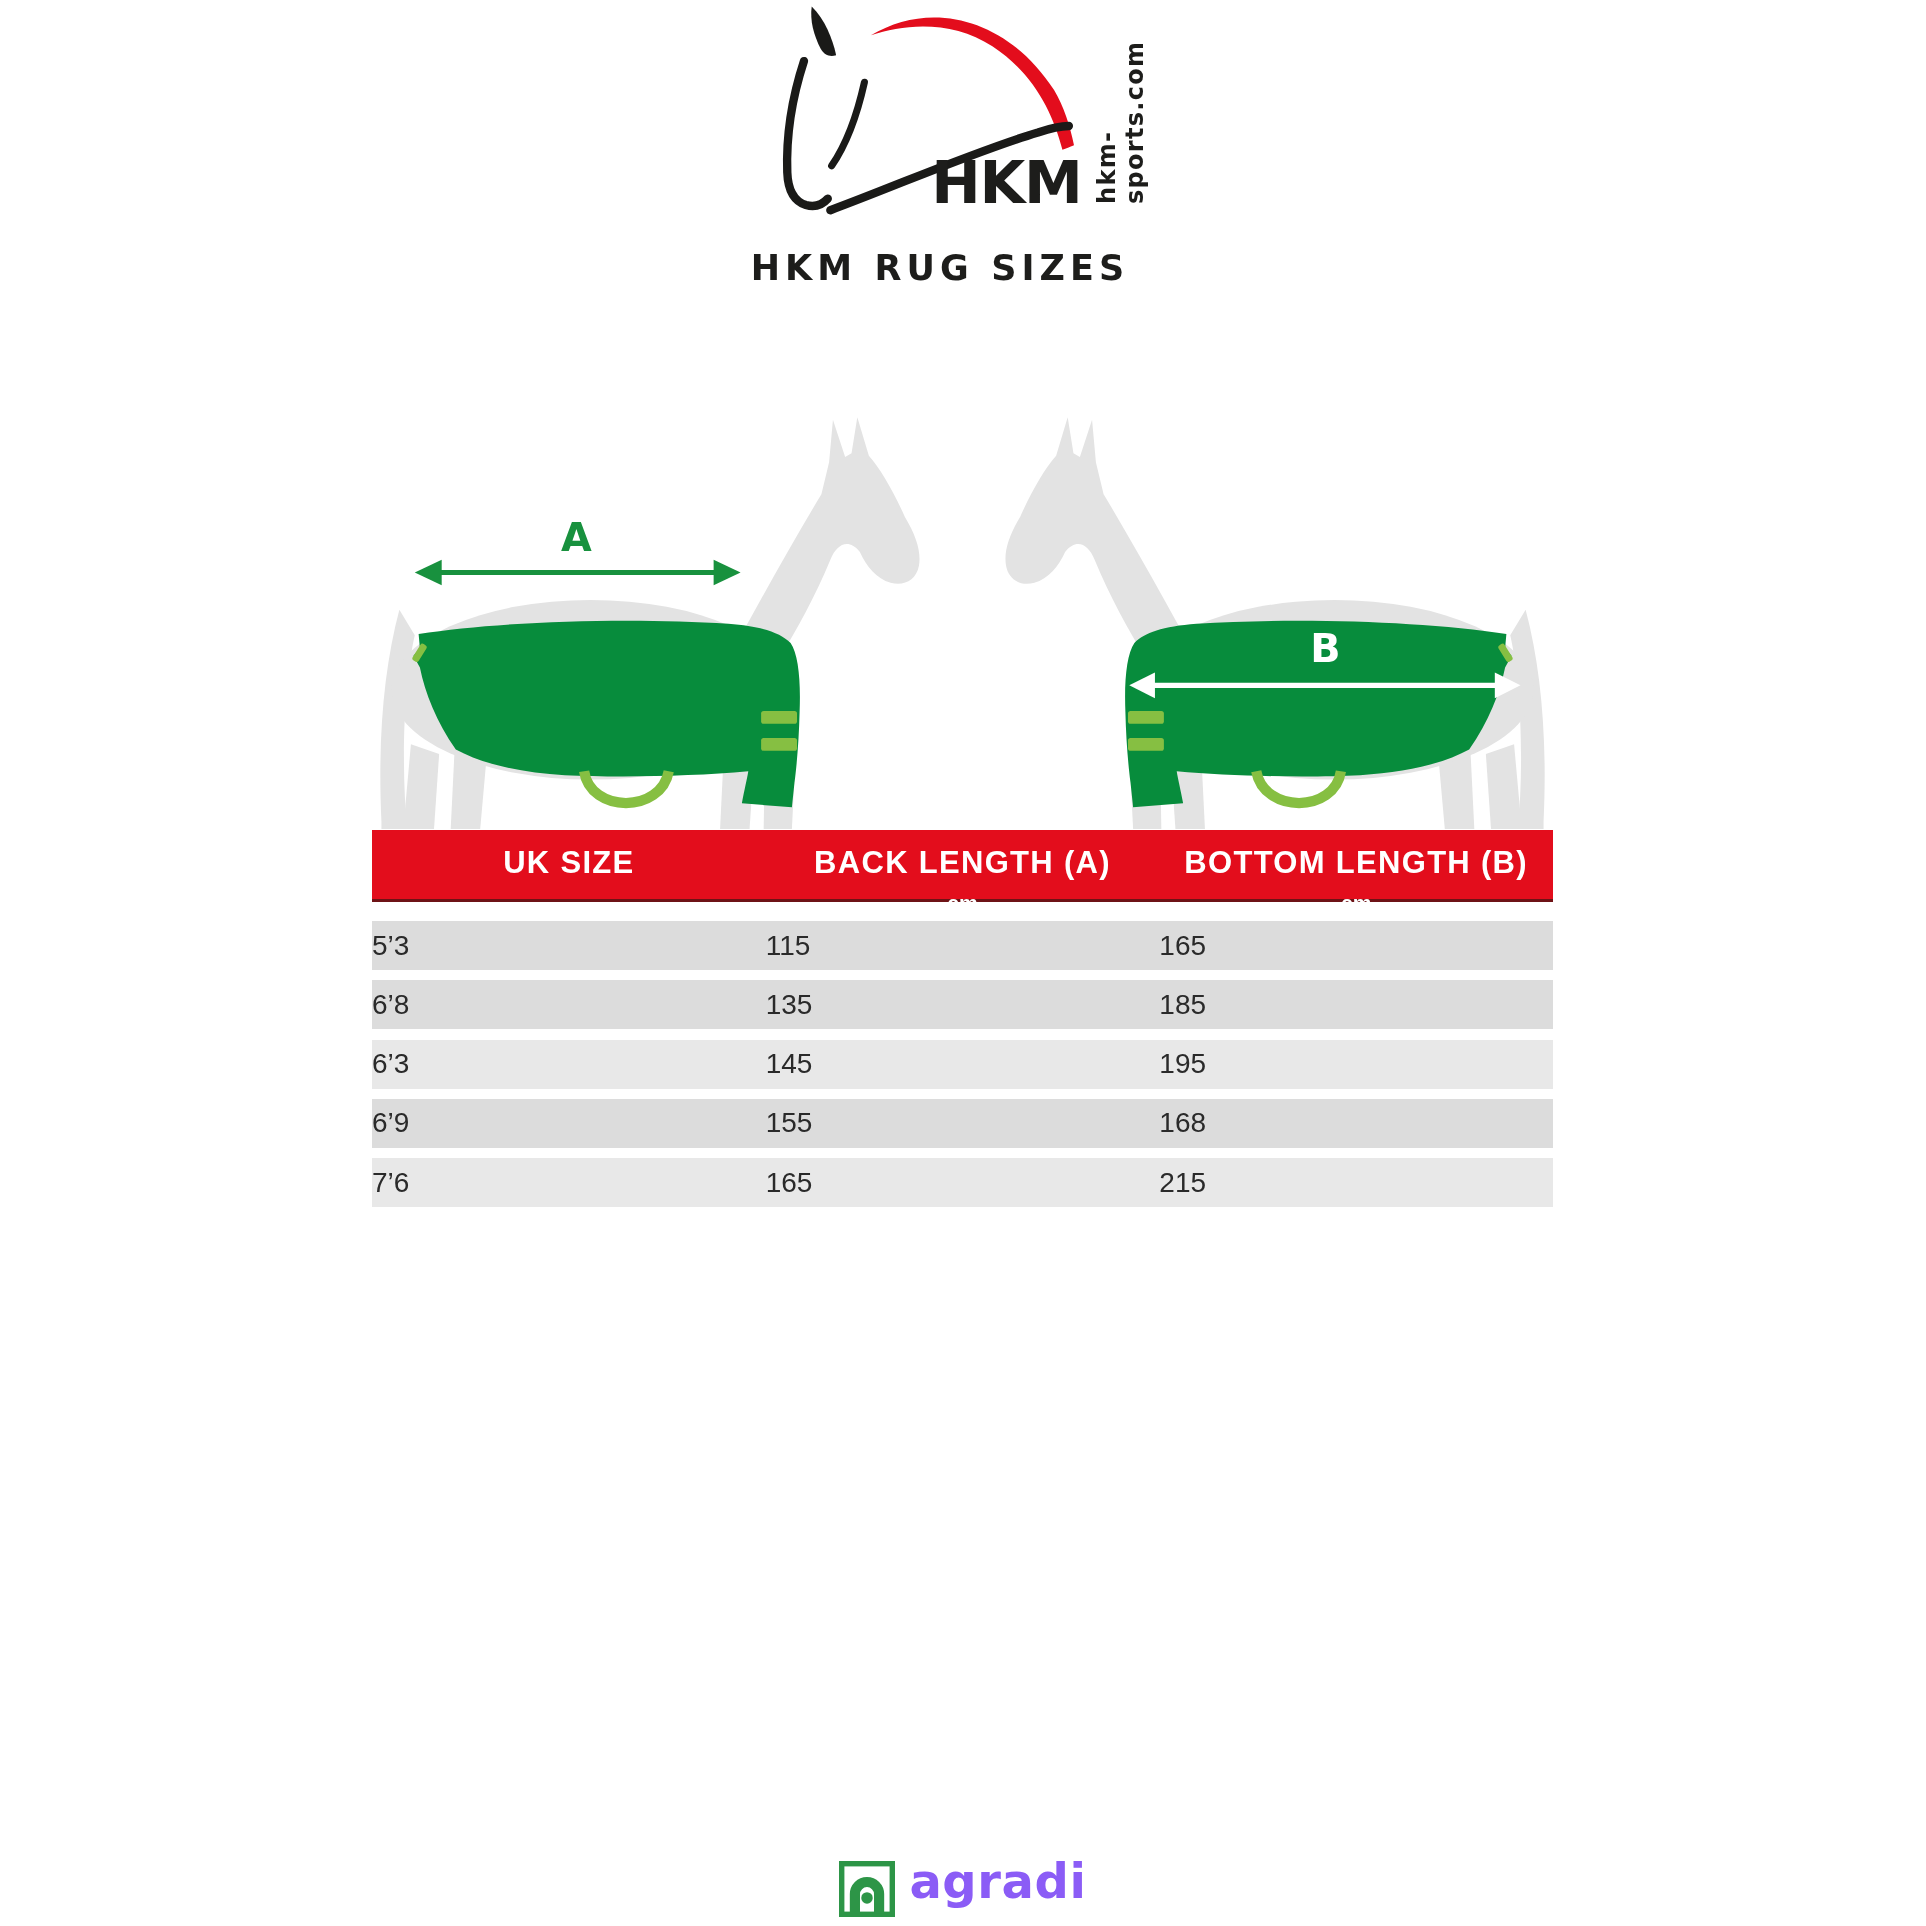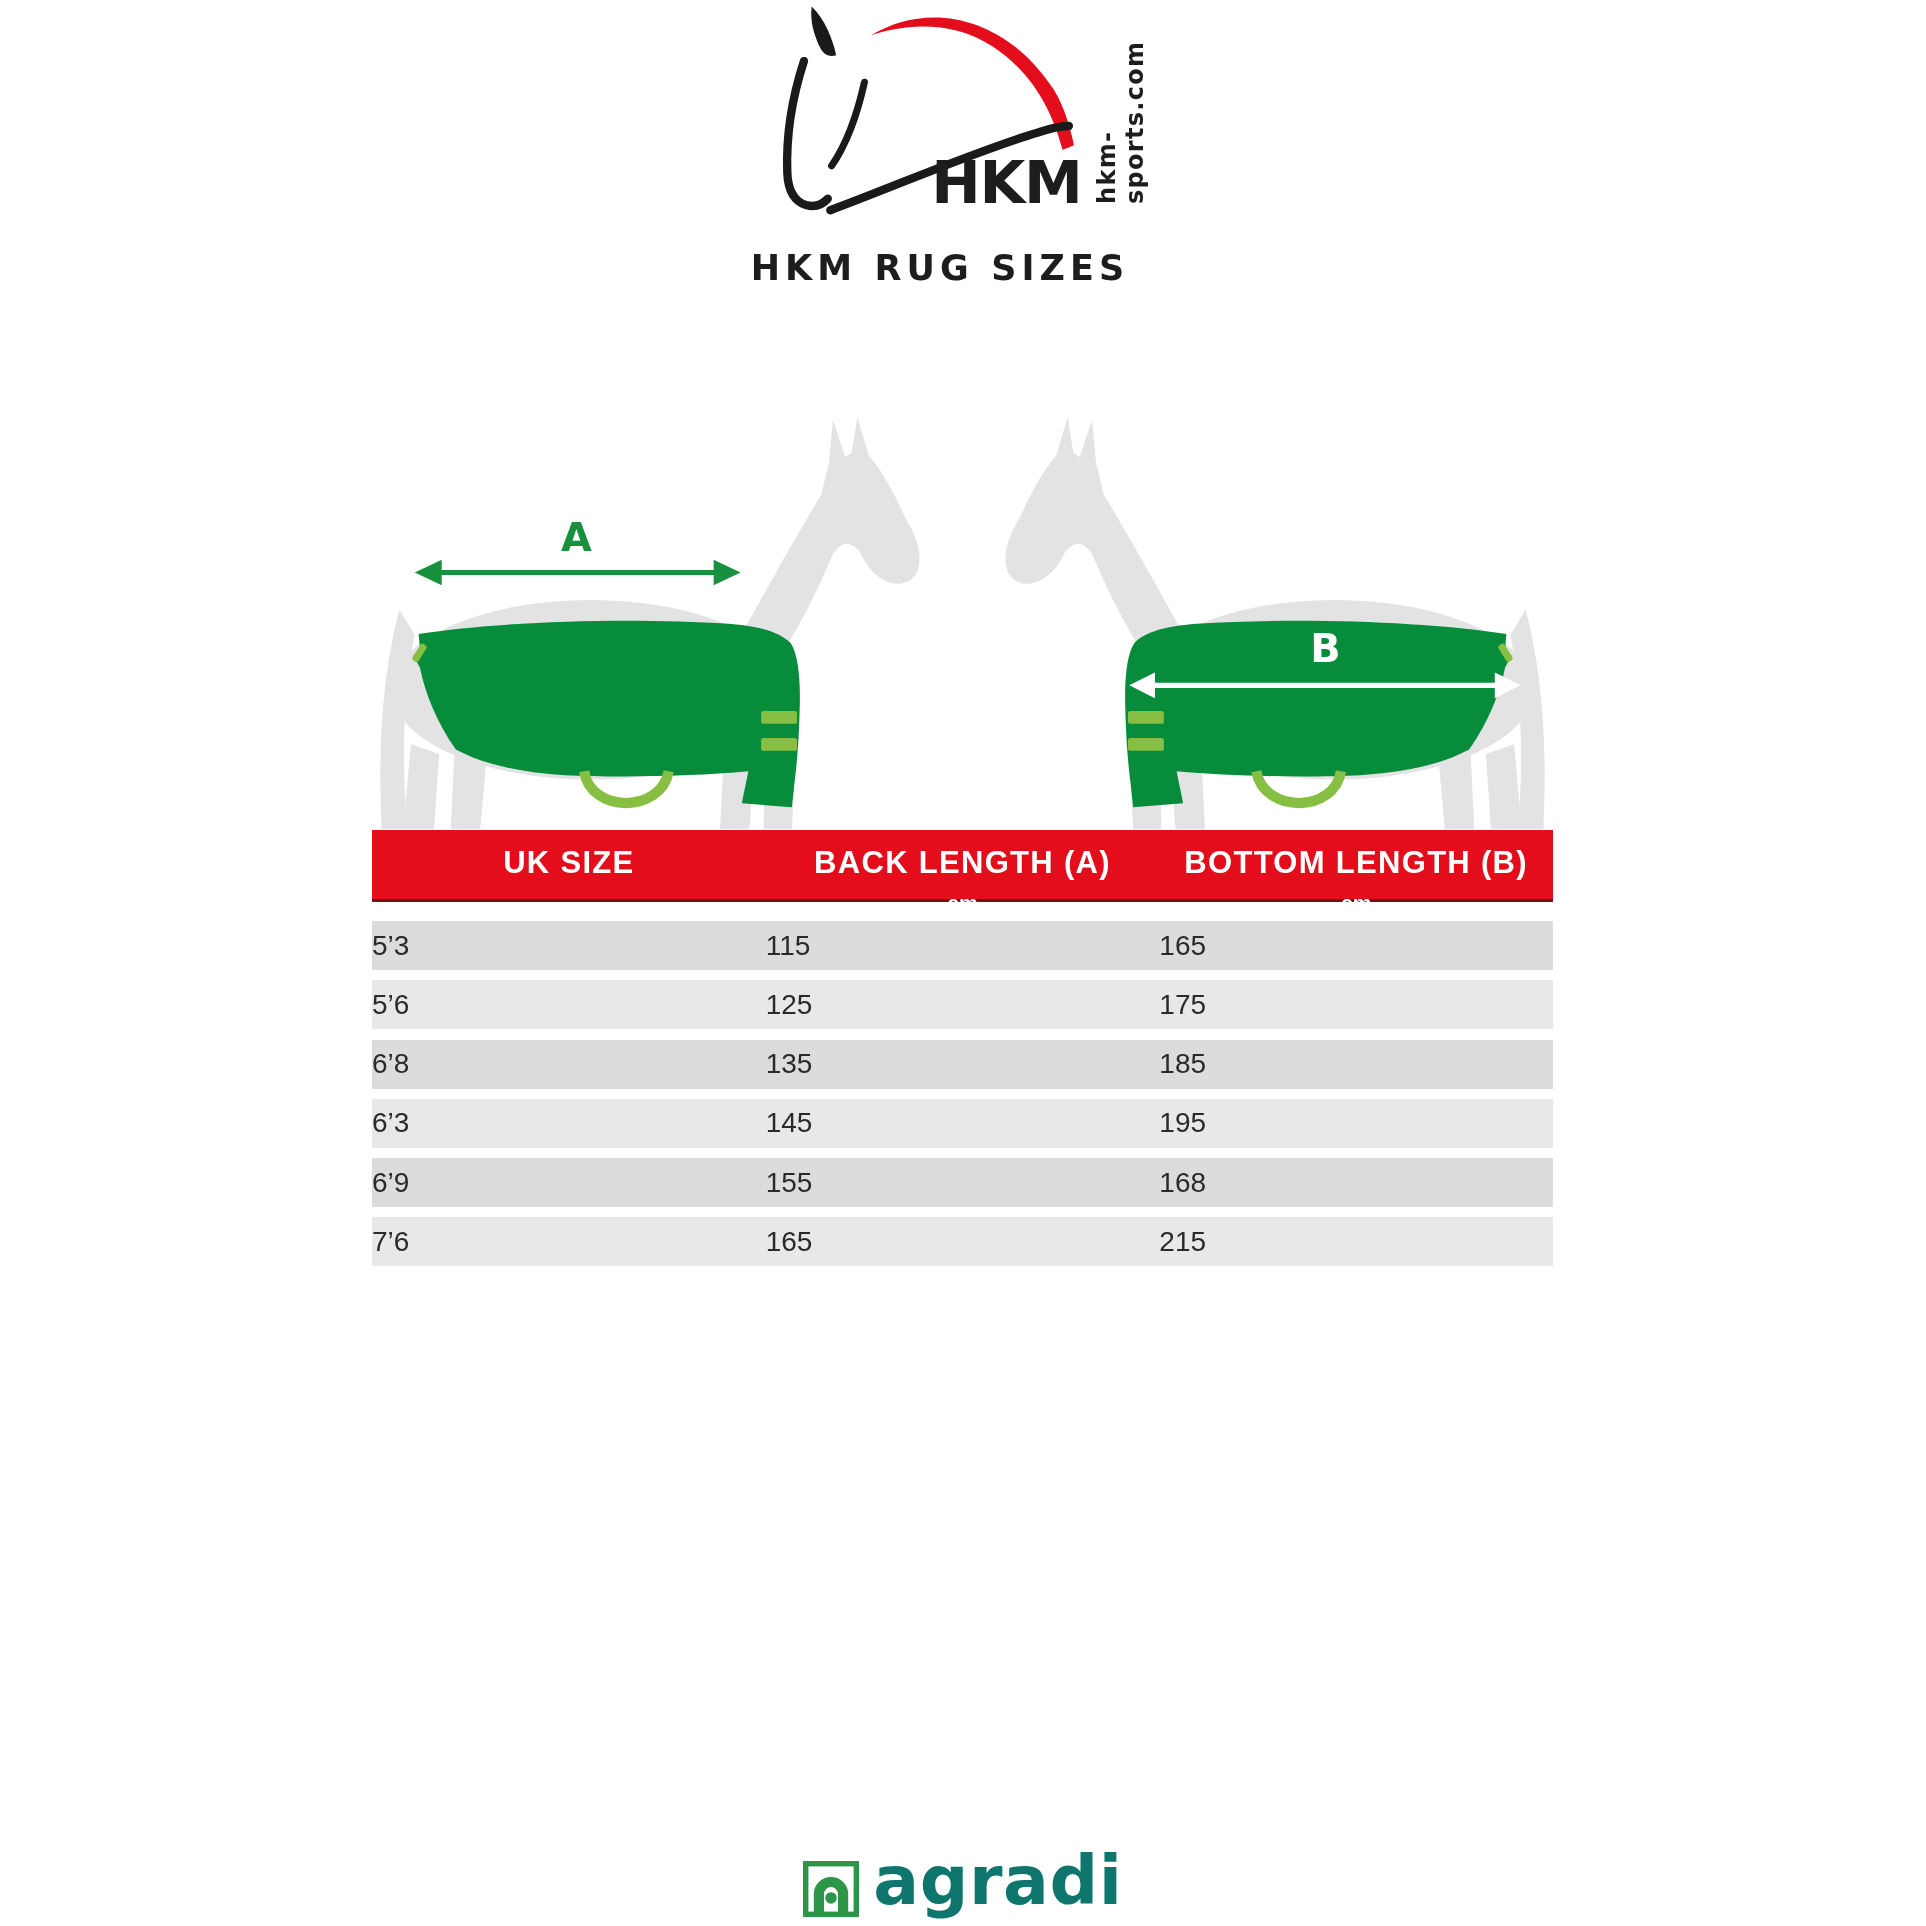--- a/index.html
+++ b/index.html
@@ -33,22 +33,22 @@
   .t-hunit{font-weight:bold;font-size:21px;display:block;margin-top:10px;}
   .t-gap{height:19px;background:#ffffff;}
   .t-row{height:49px;margin-bottom:10.3px;display:flex;align-items:center;}
   .t-row.dark{background:#dcdcdc;}
   .t-row.light{background:#e8e8e8;}
   .t-cell{width:33.333%;text-align:left;font-size:28px;color:#2a2a2a;}
   
   .footer-logo{position:absolute;left:0;top:1849px;width:1926px;display:flex;justify-content:center;align-items:flex-start;}
   .agradi-box{width:56px;height:56px;margin-top:11.6px;}
   .agradi-word{
-    font-family:"DejaVu Sans", sans-serif;font-weight:bold;font-size:68px;line-height:64px;
-    color:#0f766e;margin-left:14px;letter-spacing:0.6px;
+    font-family:"DejaVu Sans", sans-serif;font-weight:bold;font-size:48px;line-height:64px;
+    color:#8b5cf6;margin-left:14px;letter-spacing:0.6px;
   }
 </style>
 </head>
 <body>
 
 <div class="logo-wrap">
   <svg width="360" height="225" viewBox="0 0 560 350">
 
     <path d="M 160,55 C 250,0 370,25 445,140 C 460,165 470,196 476,226 C 469,229 464,231 458,233 C 443,175 413,114 349,72 C 289,32 214,36 160,55 Z" fill="#e30d1c"></path>
 
@@ -138,25 +138,20 @@
       <span class="t-hunit">cm</span>
     </div>
   </div>
   <div class="t-gap"></div>
 
   <div class="t-row dark">
     <div class="t-cell">5’3</div>
     <div class="t-cell">115</div>
     <div class="t-cell">165</div>
   </div>
-  <div class="t-row light">
-    <div class="t-cell">5’6</div>
-    <div class="t-cell">125</div>
-    <div class="t-cell">175</div>
-  </div>
   <div class="t-row dark">
     <div class="t-cell">6’8</div>
     <div class="t-cell">135</div>
     <div class="t-cell">185</div>
   </div>
   <div class="t-row light">
     <div class="t-cell">6’3</div>
     <div class="t-cell">145</div>
     <div class="t-cell">195</div>
   </div>

